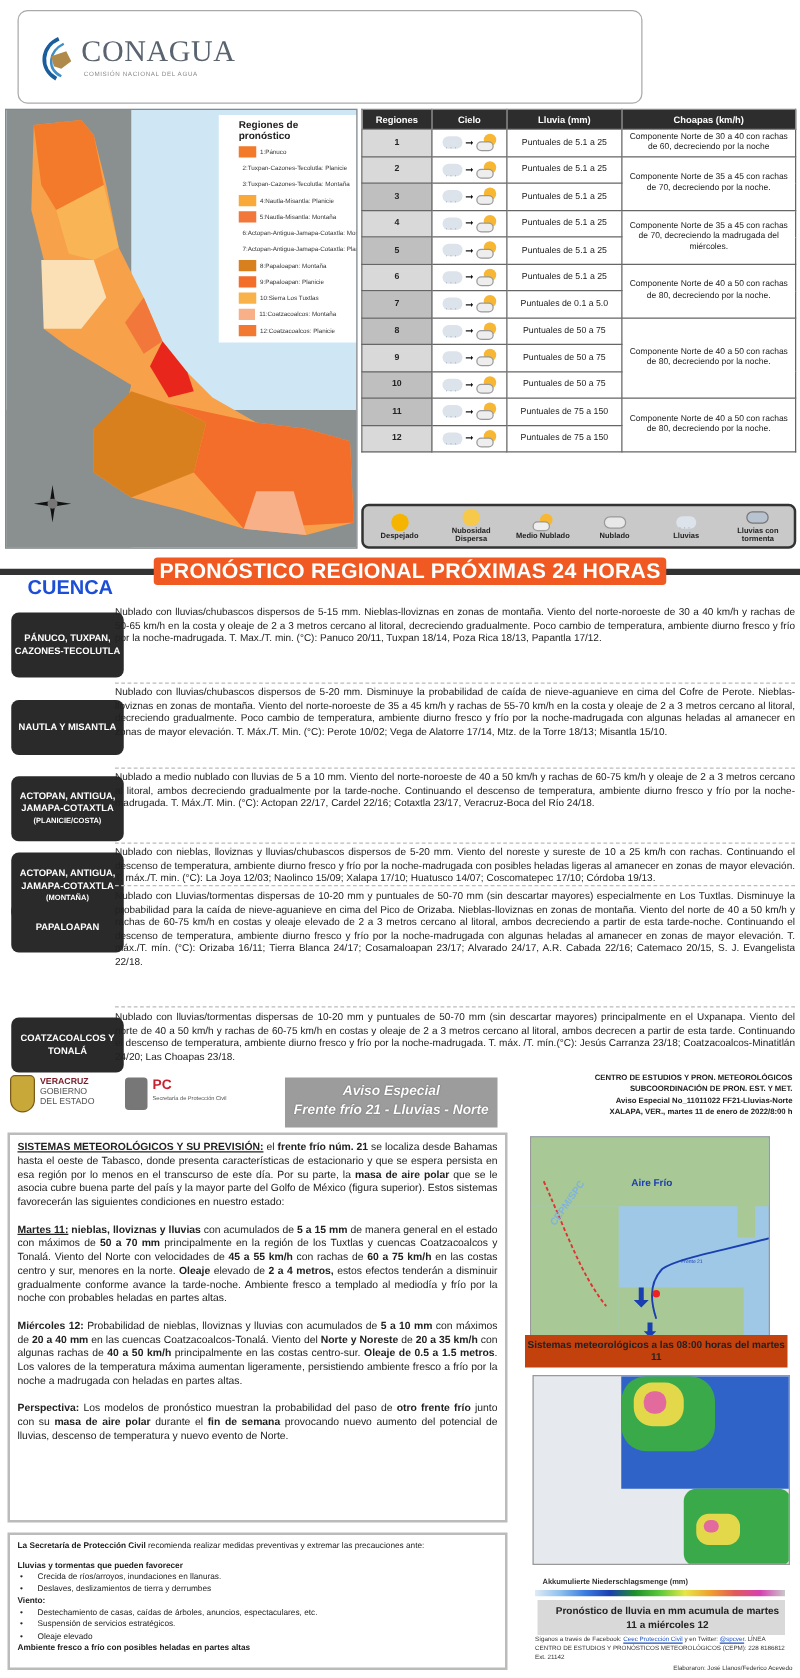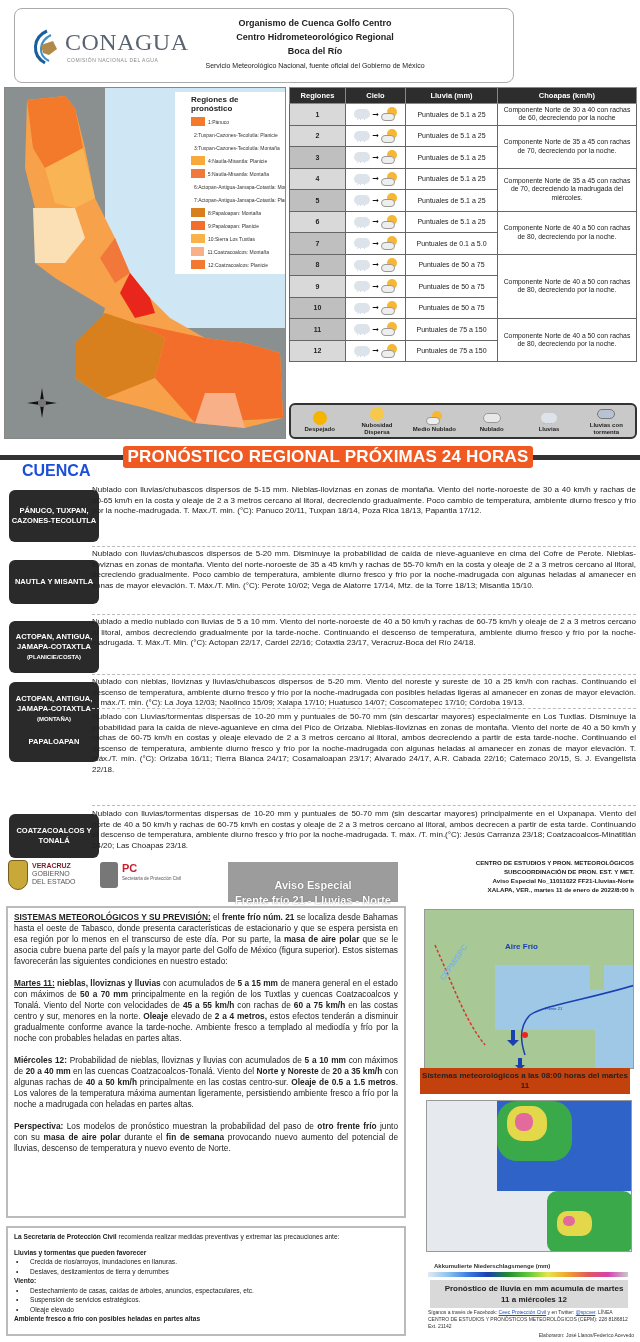--- a/index.html
+++ b/index.html
@@ -58,34 +58,34 @@
   .region .sep { position: absolute; left: 92px; width: 544px; border-top: 1px dashed #bbb; }
 
   .aviso-logos { position: absolute; left: 8px; top: 858px; width: 210px; height: 40px; }
   .vera-shield { position: absolute; left: 0; top: 2px; width: 20px; height: 30px; background: #c9a83a; border-radius: 4px 4px 10px 10px; border: 1px solid #7a5c1a; }
   .vera-txt { position: absolute; left: 24px; top: 4px; font-size: 7px; line-height: 8px; color: #555; }
   .vera-txt b { color: #7a1b2a; }
   .pc-mark { position: absolute; left: 92px; top: 4px; width: 18px; height: 26px; background: #777; border-radius: 3px; }
   .pc-txt { position: absolute; left: 114px; top: 4px; font-size: 11px; font-weight: bold; color: #c8202f; }
   .pc-sub { position: absolute; left: 114px; top: 18px; font-size: 4.5px; color: #555; line-height: 5px; }
 
-  .aviso-box { position: absolute; left: 228px; top: 862px; width: 170px; height: 40px; background: #9c9c9c; color: #fff; text-align: center; font-size: 11px; font-weight: bold; line-height: 15px; padding-top: 16px; text-shadow: 0 0 1px #444; }
+  .aviso-box { position: absolute; left: 228px; top: 862px; width: 170px; height: 40px; background: #9c9c9c; color: #fff; text-align: center; font-size: 11px; font-weight: bold; line-height: 15px; padding-top: 4px; text-shadow: 0 0 1px #444; font-style: italic; }
   .aviso-meta { position: absolute; left: 402px; top: 858px; width: 232px; text-align: right; font-size: 6.2px; font-weight: bold; line-height: 9px; color: #222; }
 
   .sys-box { position: absolute; left: 6px; top: 906px; width: 400px; height: 312px; border: 2px solid #bbb; background: #fff; padding: 4px 6px; font-size: 8.3px; line-height: 11px; text-align: justify; }
   .sys-box p { margin-bottom: 11px; }
   .sys-box .u { text-decoration: underline; font-weight: bold; }
 
   .pc-box { position: absolute; left: 6px; top: 1226px; width: 400px; height: 110px; border: 2px solid #bbb; padding: 4px 6px; font-size: 6.6px; line-height: 9.5px; }
   .pc-box .hd { margin-bottom: 6px; }
   .pc-box ul { list-style: none; padding-left: 0; }
   .pc-box li { padding-left: 16px; position: relative; }
   .pc-box li:before { content: "•"; position: absolute; left: 2px; }
 
-  .fig1 { position: absolute; left: 424px; top: 909px; width: 210px; height: 160px; background: #9fc8e6; overflow: hidden; border: 1px solid #999; }
+  .fig1 { position: absolute; left: 424px; top: 909px; width: 192px; height: 160px; background: #9fc8e6; overflow: hidden; border: 1px solid #999; }
   .fig1 .land { position: absolute; background: #a8c995; }
   .fig1-cap { position: absolute; left: 420px; top: 1068px; width: 210px; height: 26px; background: #c2410c; font-size: 8px; font-weight: bold; text-align: center; line-height: 10px; padding-top: 3px; }
   .fig2 { position: absolute; left: 426px; top: 1100px; width: 206px; height: 152px; background: #e6e9ee; overflow: hidden; border: 1px solid #999; }
   .fig2-scale-lbl { position: absolute; left: 434px; top: 1263px; font-size: 6px; font-weight: bold; color: #333; }
   .fig2-scale { position: absolute; left: 428px; top: 1272px; width: 200px; height: 5px; background: linear-gradient(90deg,#dfeaf6,#8fc2ee,#3a7de0,#1a3fb0,#1f8f2c,#5cc93a,#e6e64a,#f0a030,#e05a5a,#d640b0,#c9c9c9); }
   .fig2-cap { position: absolute; left: 430px; top: 1280px; width: 198px; height: 28px; background: #d9d9d9; font-size: 8px; font-weight: bold; text-align: center; line-height: 11px; padding-top: 3px; padding-left: 10px; }
   .footer-note { position: absolute; left: 428px; top: 1309px; width: 206px; font-size: 5px; line-height: 7px; color: #333; }
   .footer-note .lnk { color: #1a4fc0; text-decoration: underline; }
   .footer-auth { position: absolute; left: 428px; top: 1332px; width: 206px; font-size: 5px; text-align: right; color: #333; }
 </style>
@@ -94,26 +94,20 @@
 
 <div class="header">
   <div class="logo">
     <svg class="logo-mark" viewBox="0 0 34 40">
       <path d="M20 4 C6 10 4 28 18 36" stroke="#1a5d9c" stroke-width="3" fill="none"></path>
       <path d="M24 8 C12 14 10 28 22 34" stroke="#3e8ec9" stroke-width="2" fill="none"></path>
       <path d="M14 18 L26 14 L30 22 L22 28 L16 26 Z" fill="#b08a4a"></path>
     </svg>
     <div class="logo-text">CONAGUA</div>
     <div class="logo-sub">COMISIÓN NACIONAL DEL AGUA</div>
-  </div>
-  <div class="hdr-lines">
-    <div>Organismo de Cuenca Golfo Centro</div>
-    <div>Centro Hidrometeorológico Regional</div>
-    <div>Boca del Río</div>
-    <div class="small">Servicio Meteorológico Nacional, fuente oficial del Gobierno de México</div>
   </div>
 </div>
 
 <div class="map">
   <div class="land"></div>
   <div class="land2"></div>
   <svg width="282" height="352">
     <path d="M22 12 L60 8 L70 20 L80 60 L90 110 L110 150 L125 185 L145 210 L165 230 L200 250 L240 255 L275 265 L278 330 L240 340 L190 335 L140 320 L100 310 L70 290 L70 255 L95 240 L100 220 L75 205 L50 190 L30 175 L30 120 L20 80 Z" fill="#f7a14a"></path>
     <path d="M22 12 L60 8 L70 20 L78 60 L62 70 L40 80 L28 60 Z" fill="#f27a2a"></path>
     <path d="M40 80 L78 60 L90 110 L70 120 L50 115 Z" fill="#f9b555"></path>

